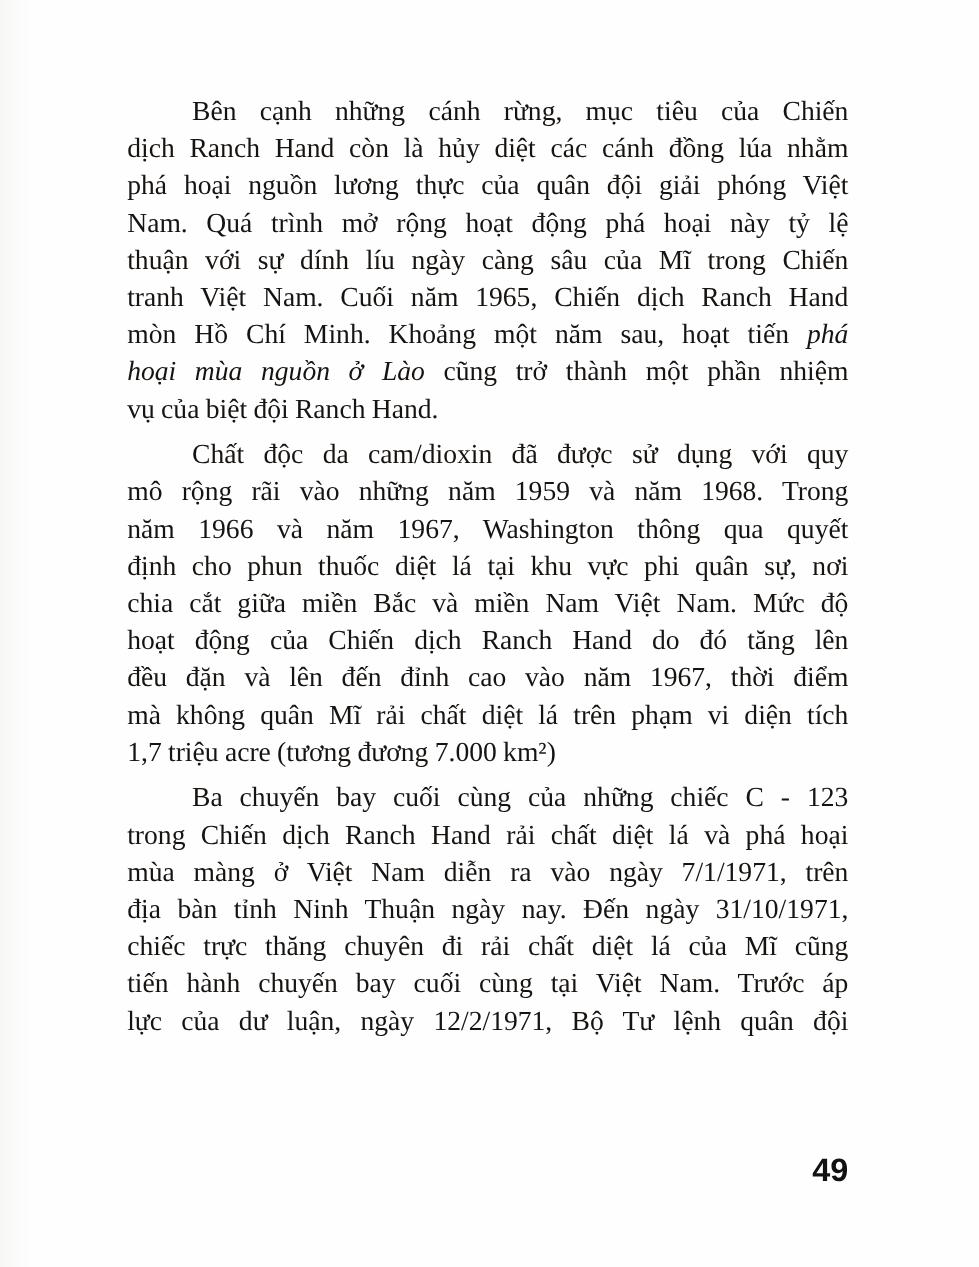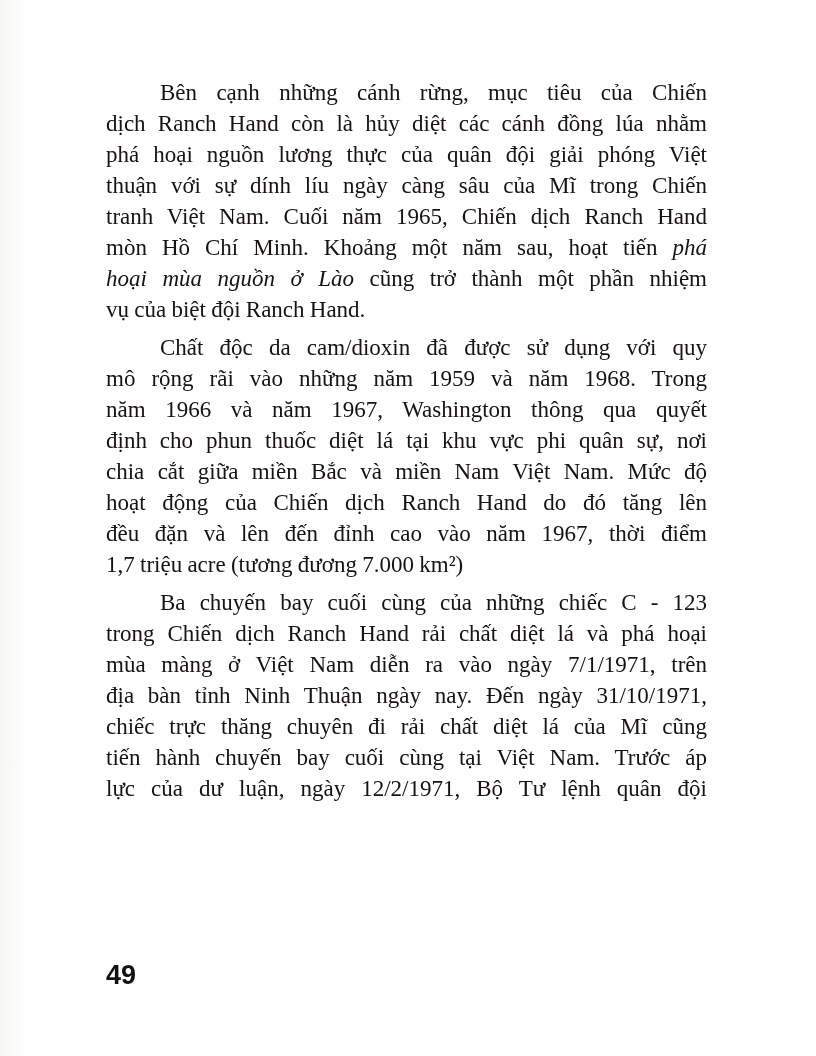--- a/index.html
+++ b/index.html
@@ -44,50 +44,52 @@
     text-indent: 54px;
   }
   .italic {
     font-style: italic;
   }
   .page-number {
     position: absolute;
     left: 106px;
     top: 960px;
     width: 601px;
-    text-align: left;
+    text-align: right;
     font-family: "Liberation Sans", "DejaVu Sans", sans-serif;
     font-weight: bold;
     font-size: 27px;
     color: #121110;
   }
 </style>
 </head>
 <body>
 
 <div class="page">
   <div class="text-block">
       <div class="paragraph">
         <div class="line first"><span>Bên cạnh những cánh rừng, mục tiêu của Chiến</span></div>
         <div class="line"><span>dịch Ranch Hand còn là hủy diệt các cánh đồng lúa nhằm</span></div>
         <div class="line"><span>phá hoại nguồn lương thực của quân đội giải phóng Việt</span></div>
+        <div class="line"><span>Nam. Quá trình mở rộng hoạt động phá hoại này tỷ lệ</span></div>
         <div class="line"><span>thuận với sự dính líu ngày càng sâu của Mĩ trong Chiến</span></div>
         <div class="line"><span>tranh Việt Nam. Cuối năm 1965, Chiến dịch Ranch Hand</span></div>
         <div class="line"><span>mòn Hồ Chí Minh. Khoảng một năm sau, hoạt tiến </span><span class="italic">phá</span></div>
         <div class="line"><span class="italic">hoại mùa nguồn ở Lào</span><span> cũng trở thành một phần nhiệm</span></div>
         <div class="line last"><span>vụ của biệt đội Ranch Hand.</span></div>
       </div>
       <div class="paragraph">
         <div class="line first"><span>Chất độc da cam/dioxin đã được sử dụng với quy</span></div>
         <div class="line"><span>mô rộng rãi vào những năm 1959 và năm 1968. Trong</span></div>
         <div class="line"><span>năm 1966 và năm 1967, Washington thông qua quyết</span></div>
         <div class="line"><span>định cho phun thuốc diệt lá tại khu vực phi quân sự, nơi</span></div>
         <div class="line"><span>chia cắt giữa miền Bắc và miền Nam Việt Nam. Mức độ</span></div>
         <div class="line"><span>hoạt động của Chiến dịch Ranch Hand do đó tăng lên</span></div>
         <div class="line"><span>đều đặn và lên đến đỉnh cao vào năm 1967, thời điểm</span></div>
+        <div class="line"><span>mà không quân Mĩ rải chất diệt lá trên phạm vi diện tích</span></div>
         <div class="line last"><span>1,7 triệu acre (tương đương 7.000 km²)</span></div>
       </div>
       <div class="paragraph">
         <div class="line first"><span>Ba chuyến bay cuối cùng của những chiếc C - 123</span></div>
         <div class="line"><span>trong Chiến dịch Ranch Hand rải chất diệt lá và phá hoại</span></div>
         <div class="line"><span>mùa màng ở Việt Nam diễn ra vào ngày 7/1/1971, trên</span></div>
         <div class="line"><span>địa bàn tỉnh Ninh Thuận ngày nay. Đến ngày 31/10/1971,</span></div>
         <div class="line"><span>chiếc trực thăng chuyên đi rải chất diệt lá của Mĩ cũng</span></div>
         <div class="line"><span>tiến hành chuyến bay cuối cùng tại Việt Nam. Trước áp</span></div>
         <div class="line"><span>lực của dư luận, ngày 12/2/1971, Bộ Tư lệnh quân đội</span></div>

